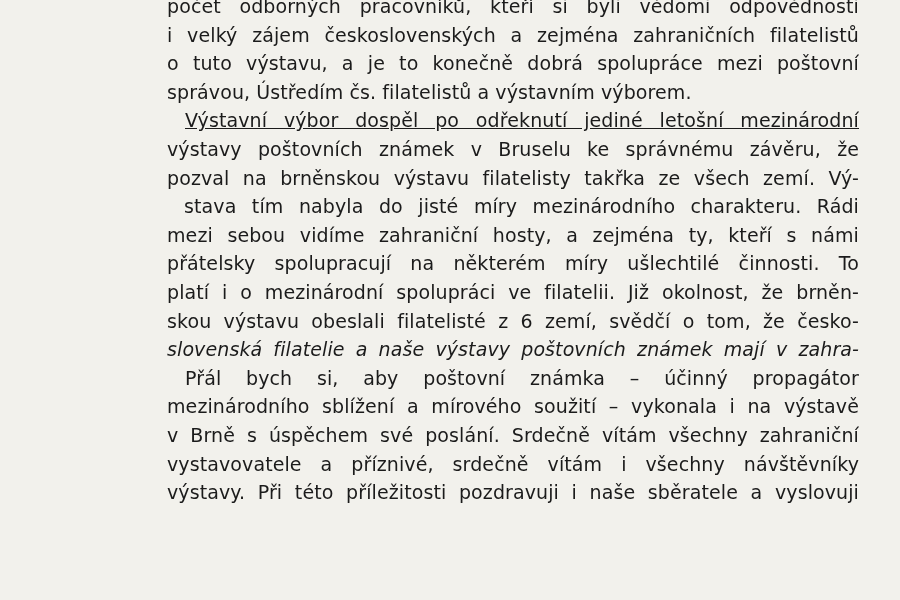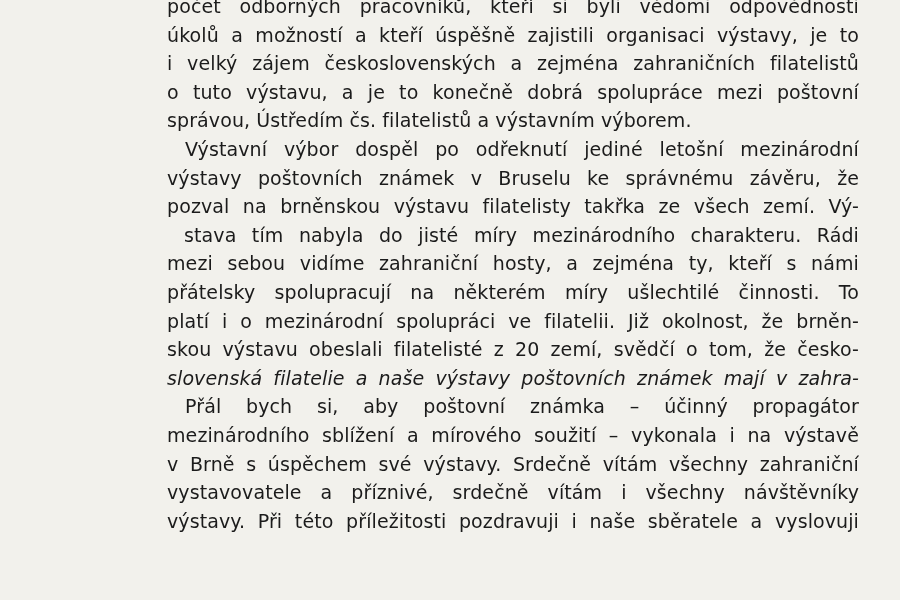--- a/index.html
+++ b/index.html
@@ -44,41 +44,40 @@
   }
 </style>
 </head>
 <body>
 
 <div class="page">
   <div class="column">
 
     <div>
       <span class="line" style="white-space: normal;">počet odborných pracovníků, kteří si byli vědomi odpovědnosti</span>
-      <span class="line" style="white-space: normal;">úkolů a možností a kteří úspěšně zajistili organisaci výstavy, je to</span>
       <span class="line" style="white-space: normal;">i velký zájem československých a zejména zahraničních filatelistů</span>
       <span class="line" style="white-space: normal;">o tuto výstavu, a je to konečně dobrá spolupráce mezi poštovní</span>
       <span class="line last" style="white-space: normal;">správou, Ústředím čs. filatelistů a výstavním výborem.</span>
     </div>
 
 
     <div>
-      <span class="line indent" style="white-space: normal;">Výstavní výbor dospěl po odřeknutí jediné letošní mezinárodní</span>
+      <span class="line indent" style="white-space: normal; text-decoration: underline;">Výstavní výbor dospěl po odřeknutí jediné letošní mezinárodní</span>
       <span class="line" style="white-space: normal;">výstavy poštovních známek v Bruselu ke správnému závěru, že</span>
       <span class="line" style="white-space: normal;">pozval na brněnskou výstavu filatelisty takřka ze všech zemí. Vý-</span>
       <span class="line" style="white-space: normal; margin-left: 17px;">stava tím nabyla do jisté míry mezinárodního charakteru. Rádi</span>
       <span class="line" style="white-space: normal;">mezi sebou vidíme zahraniční hosty, a zejména ty, kteří s námi</span>
       <span class="line" style="white-space: normal;">přátelsky spolupracují na některém míry ušlechtilé činnosti. To</span>
       <span class="line" style="white-space: normal;">platí i o mezinárodní spolupráci ve filatelii. Již okolnost, že brněn-</span>
-      <span class="line" style="white-space: normal;">skou výstavu obeslali filatelisté z 20 zemí, svědčí o tom, že česko-</span>
+      <span class="line" style="white-space: normal;">skou výstavu obeslali filatelisté z 6 zemí, svědčí o tom, že česko-</span>
       <span class="line" style="white-space: normal; font-style: italic;">slovenská filatelie a naše výstavy poštovních známek mají v zahra-</span>
     </div>
 
     <div>
       <span class="line indent" style="white-space: normal;">Přál bych si, aby poštovní známka – účinný propagátor</span>
       <span class="line" style="white-space: normal;">mezinárodního sblížení a mírového soužití – vykonala i na výstavě</span>
-      <span class="line" style="white-space: normal;">v Brně s úspěchem své výstavy. Srdečně vítám všechny zahraniční</span>
+      <span class="line" style="white-space: normal;">v Brně s úspěchem své poslání. Srdečně vítám všechny zahraniční</span>
       <span class="line" style="white-space: normal;">vystavovatele a příznivé, srdečně vítám i všechny návštěvníky</span>
       <span class="line" style="white-space: normal;">výstavy. Při této příležitosti pozdravuji i naše sběratele a vyslovuji</span>
     </div>
 
   </div>
 </div>
 
 </body></html>

